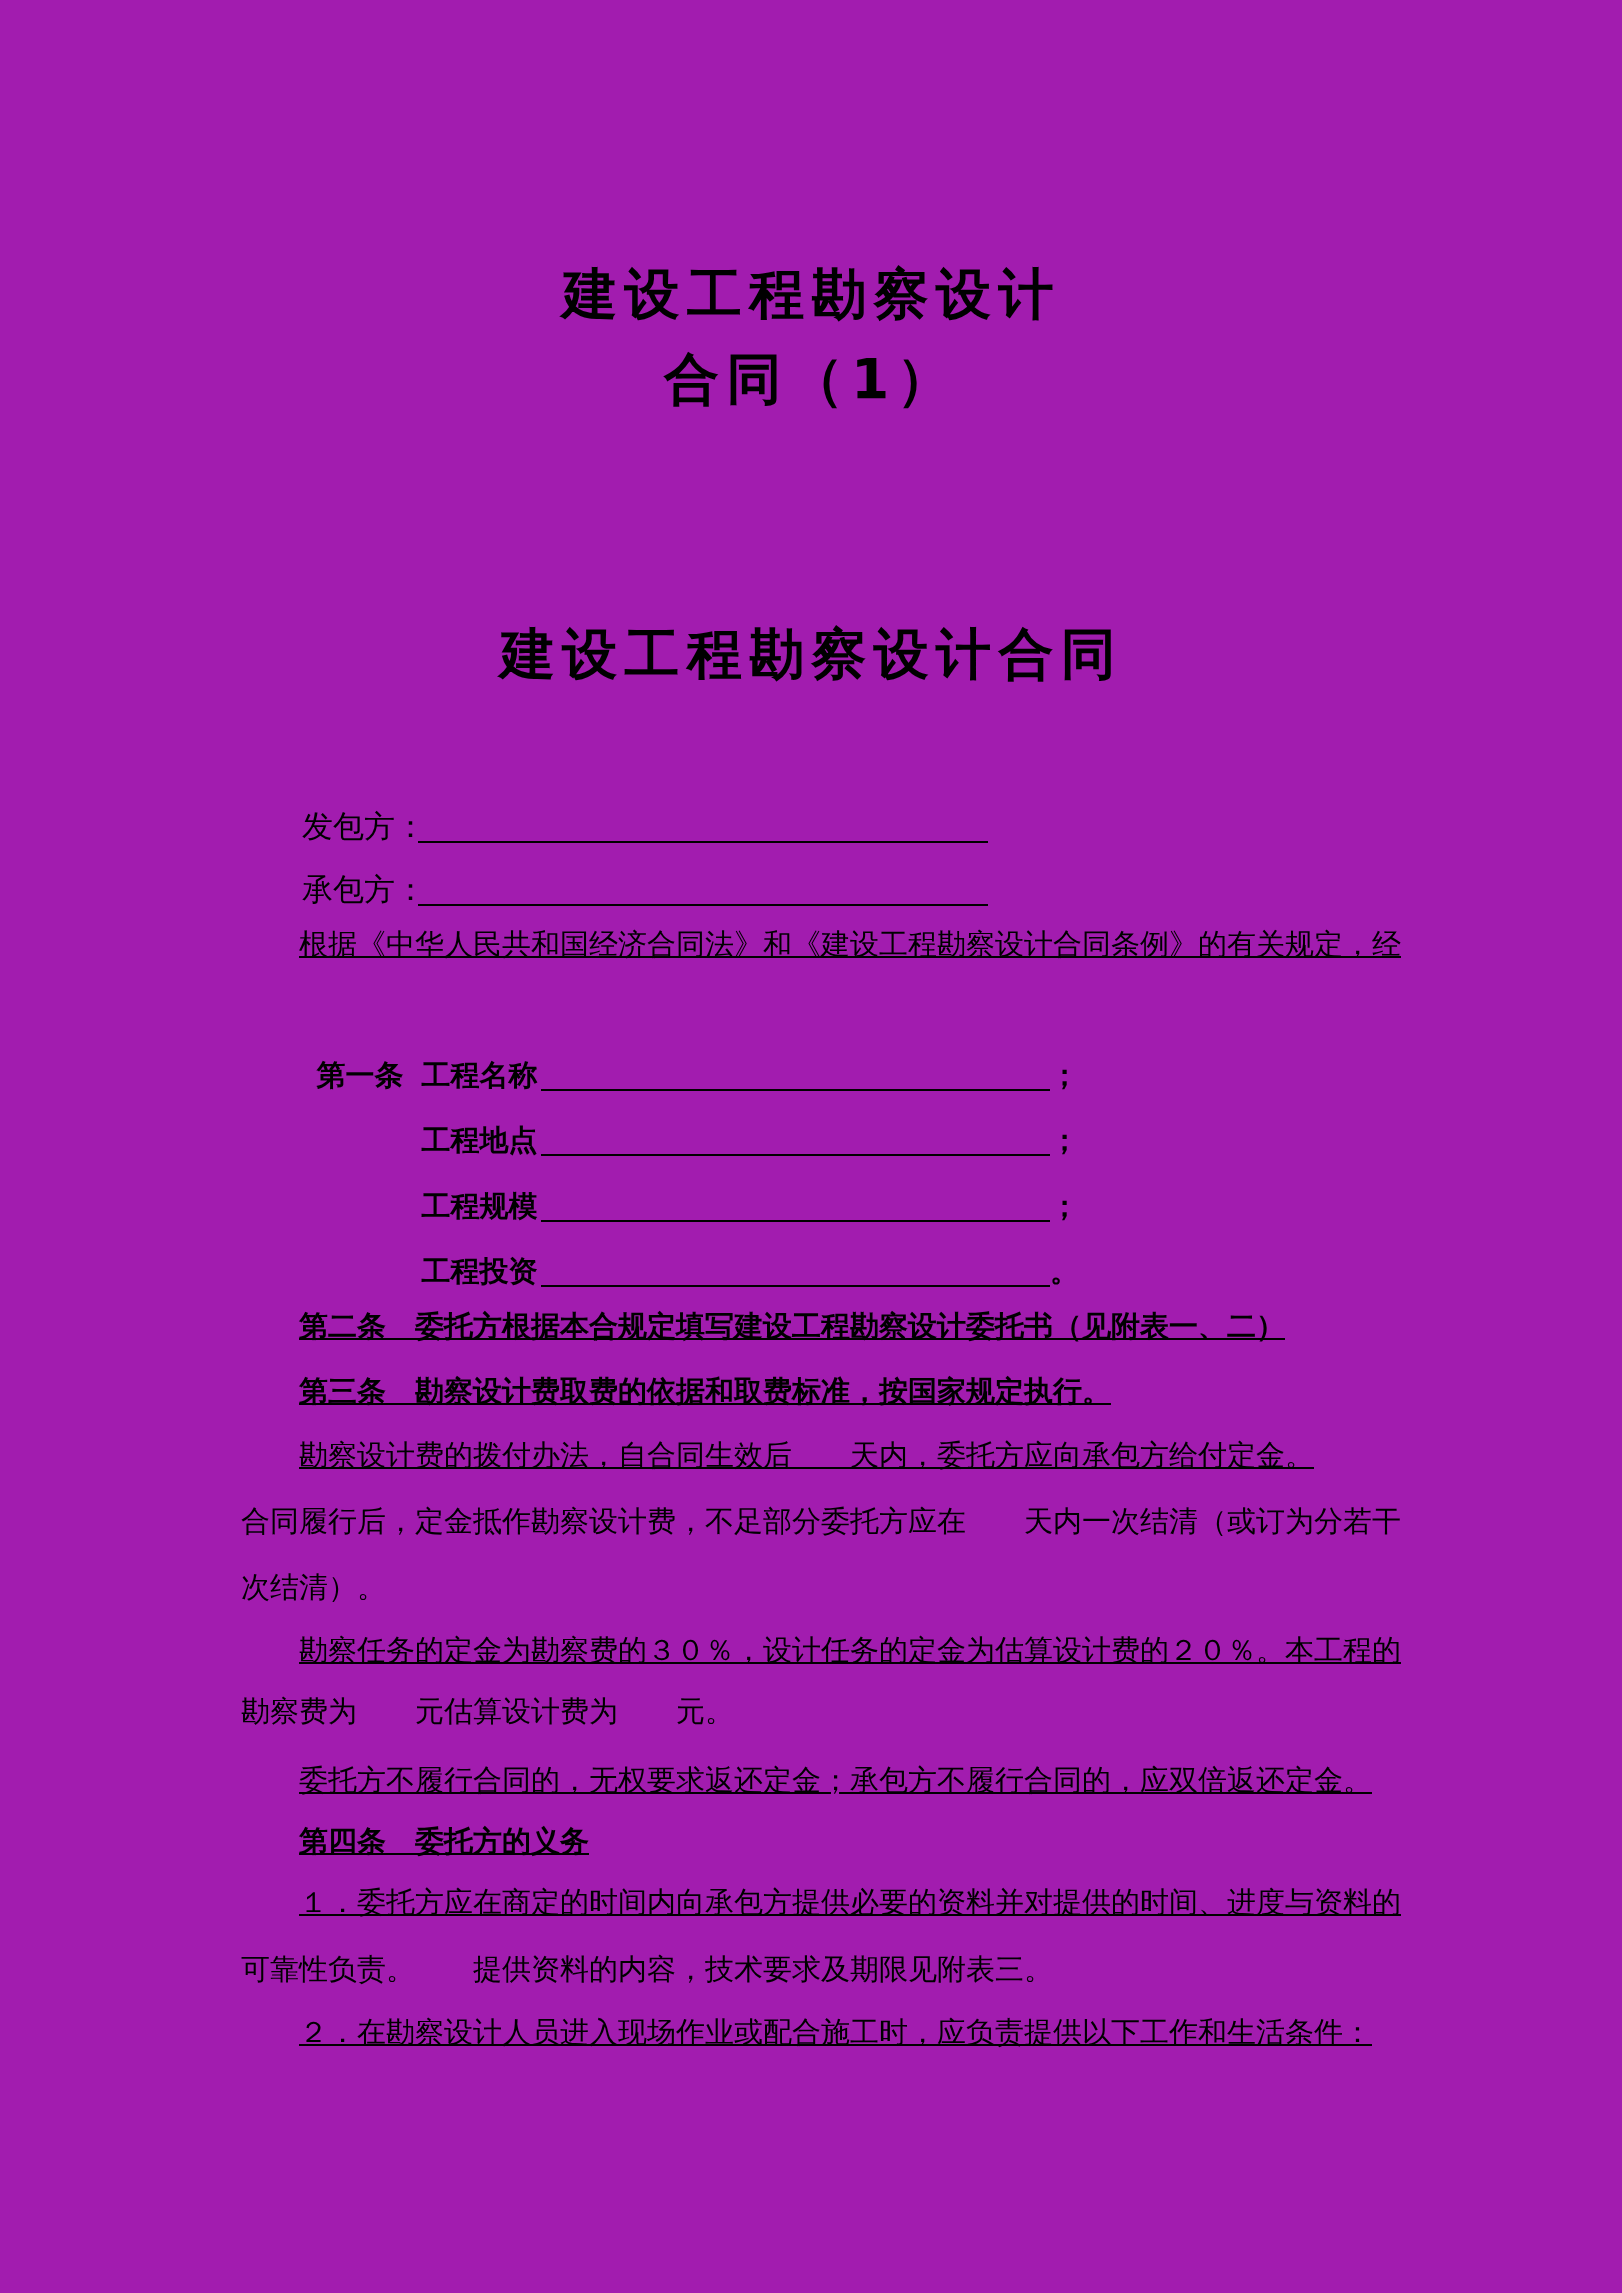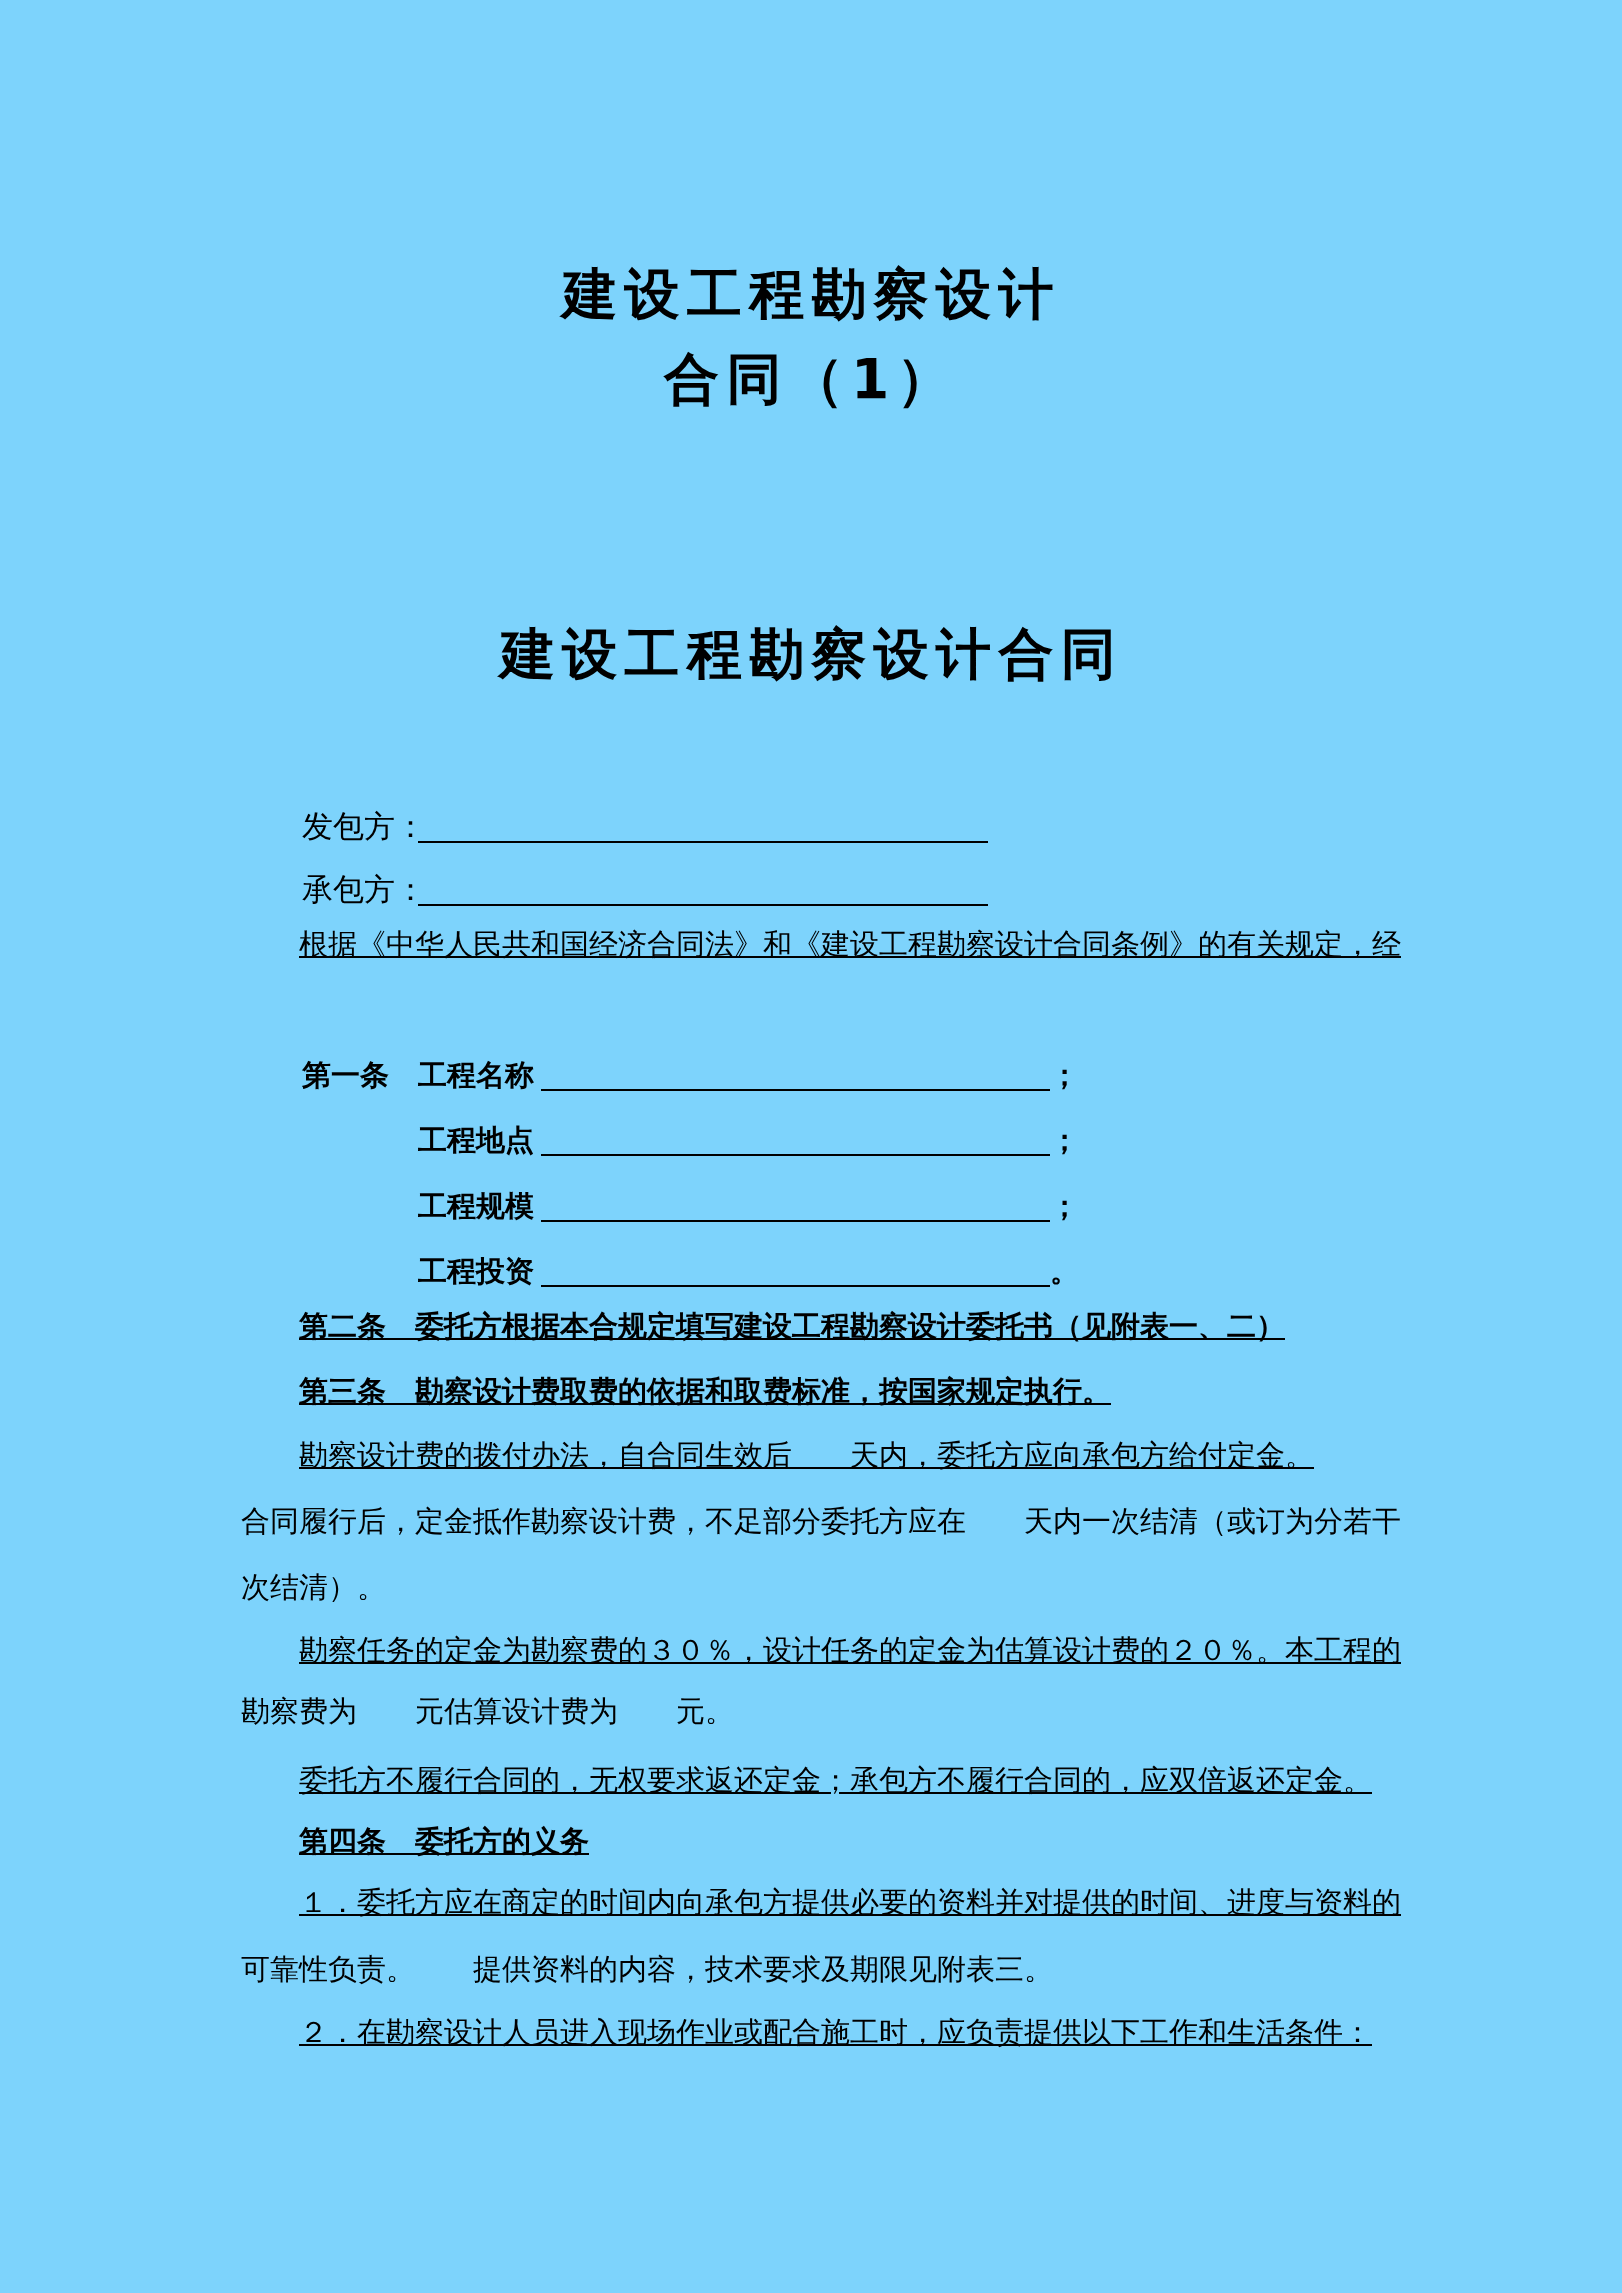--- a/index.html
+++ b/index.html
@@ -1,20 +1,20 @@
 <!DOCTYPE html>
 <html style="font-size:14.5px"><head>
 <meta charset="utf-8">
 <style>
   html,body { margin:0; padding:0; background:#888; }
   .page {
     position:relative;
     width:1623px; height:2294px;
     margin:0 auto;
-    background:#7dd3fc;
+    background:#a21caf;
     color:#000000;
     font-family:"DejaVu Serif","Liberation Serif",serif;
     overflow:hidden;
   }
   
   .cover-title {
     position:absolute; left:0; width:1623px;
     text-align:center;
     font-family:"DejaVu Sans","Liberation Sans",sans-serif;
     font-weight:bold;
@@ -37,21 +37,21 @@
     position:absolute; left:302px;
     font-size:31px; line-height:44px; white-space:nowrap;margin-top:11px;
   }
   .party-label { display:inline-block; width:116px; }
   .party-blank {
     display:inline-block; width:570px; height:33px;
     border-bottom:2.7px solid #000;
     vertical-align:-5.5px;
   }
   
-  .form-row { position:absolute; font-size:29px; line-height:65px; white-space:nowrap; }
+  .form-row { position:absolute; font-size:29px; line-height:65px; white-space:nowrap;text-align:center; }
   .clause-num { display:inline-block; width:116px; }
   .form-label { display:inline-block; width:123px; }
   .form-blank {
     display:inline-block; width:509px; height:31px;
     border-bottom:2.7px solid #000;
     vertical-align:-5.5px;
   }
 </style>
 </head>
 <body>

